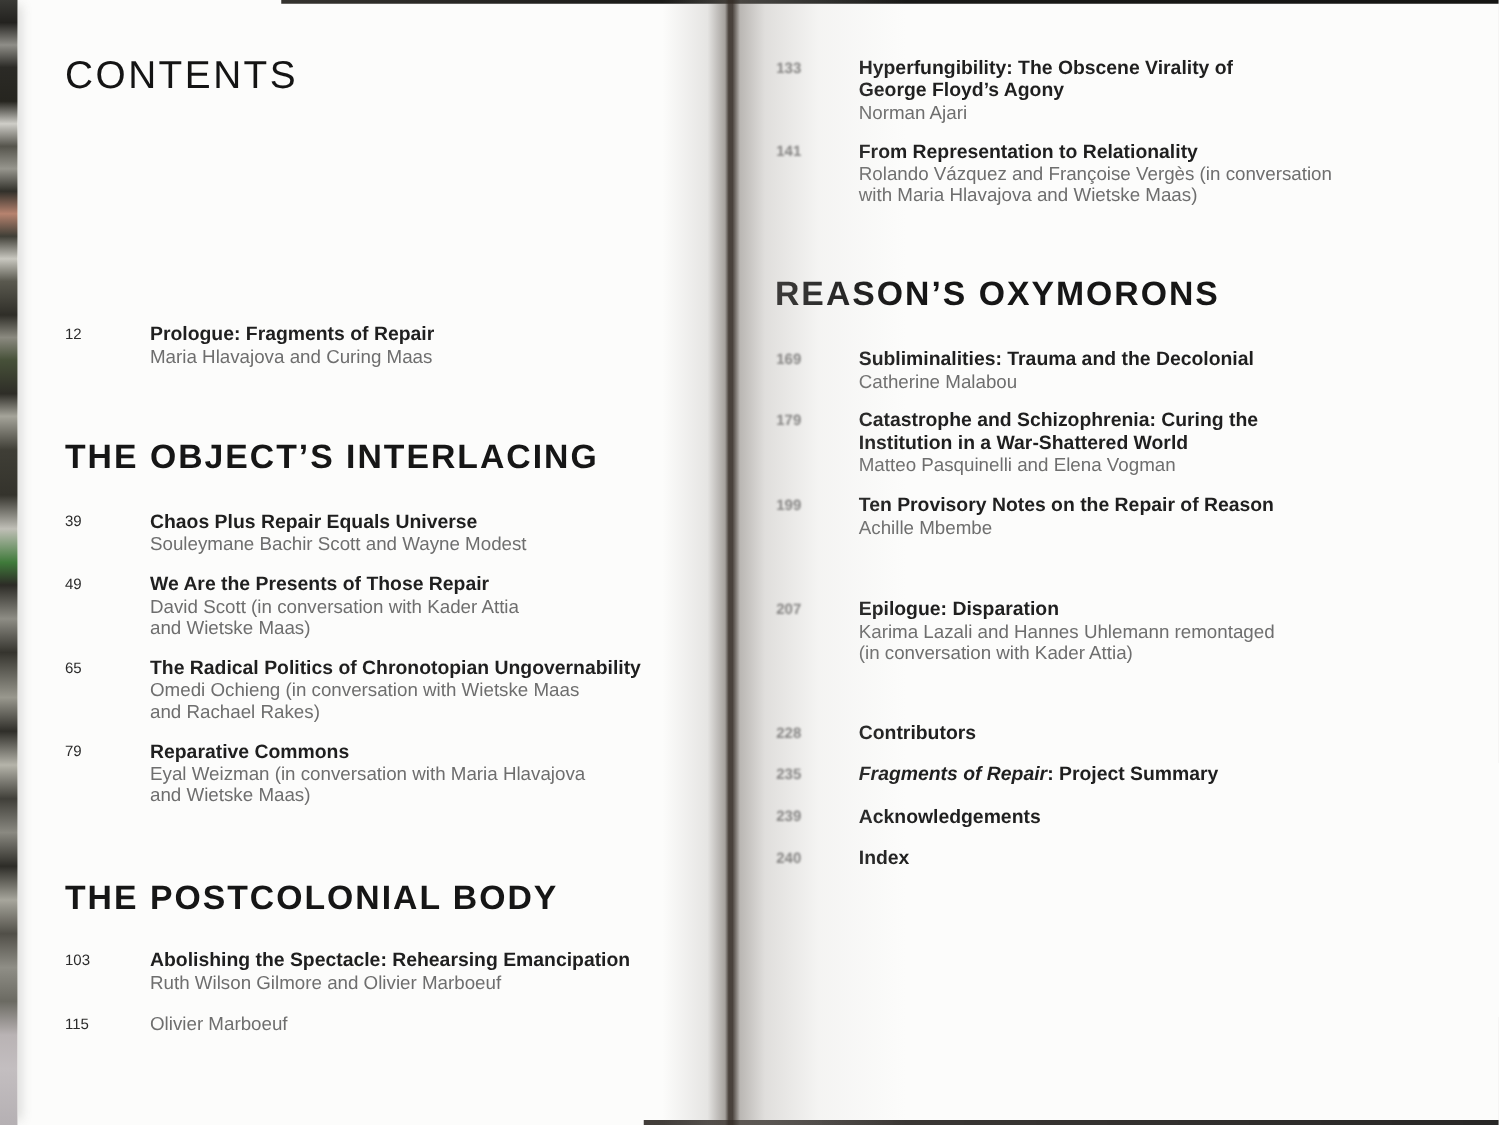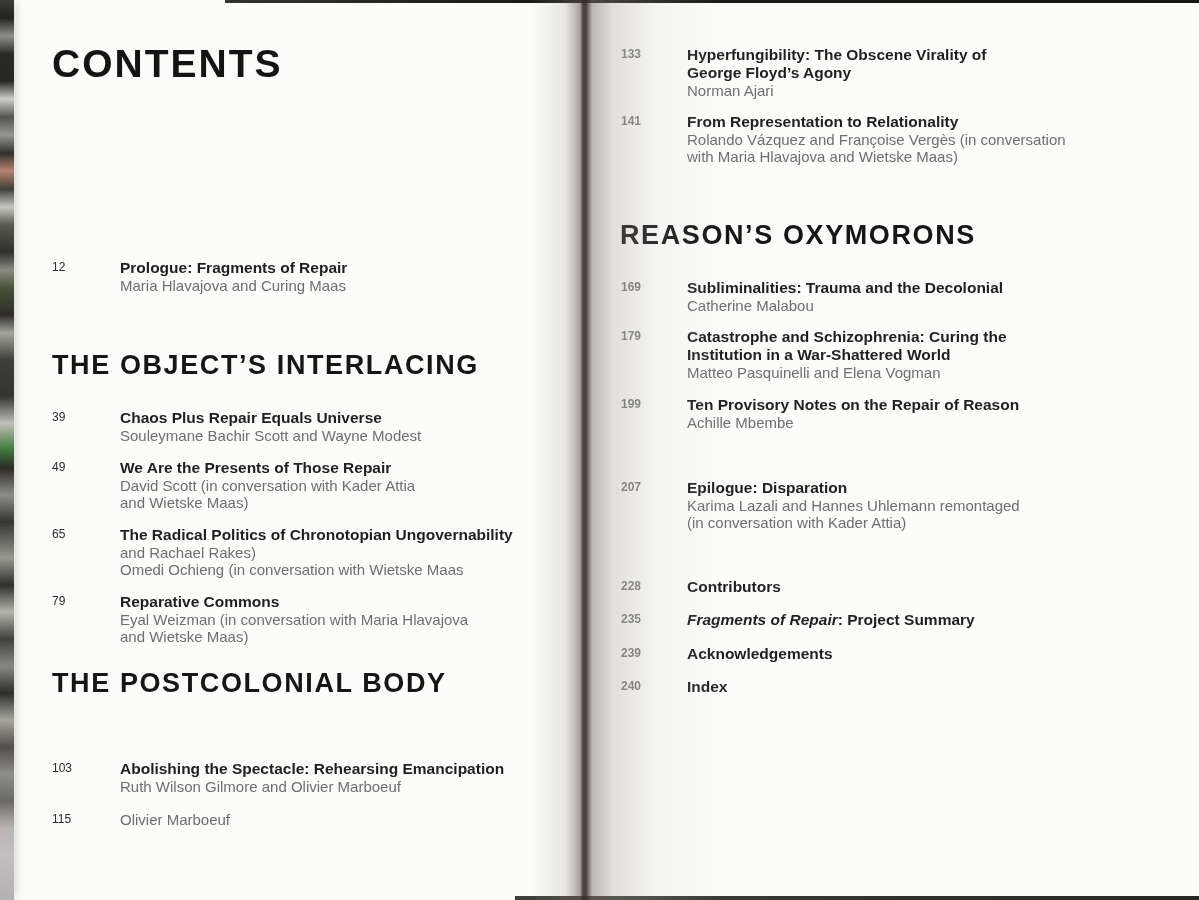--- a/index.html
+++ b/index.html
@@ -46,22 +46,22 @@
       rgba(95,88,82,0.55) 50px,
       rgba(58,50,44,0.92) 53px,
       rgba(58,50,44,0.92) 56px,
       rgba(120,114,108,0.5) 62px,
       rgba(158,153,148,0.3) 82px,
       rgba(198,195,192,0.14) 125px,
       rgba(255,255,255,0) 195px);
   }
   
   .page-title {
-    position:absolute; color:#141414; font-weight:700;
-    font-size:39px; letter-spacing:2px; white-space:nowrap;
+    position:absolute; color:#141414; font-weight:400;
+    font-size:31px; letter-spacing:2px; white-space:nowrap;
   }
   .sec {
     position:absolute; color:#161616; font-weight:700;
     font-size:27px; letter-spacing:1.6px; white-space:nowrap;
   }
   .row { position:absolute; display:flex; align-items:flex-start; }
   .num {
     flex:0 0 auto; font-size:12px; color:#2b2b2b; font-weight:400;
     padding-top:1px;
   }
@@ -115,35 +115,35 @@
         <div class="t">We Are the Presents of Those Repair</div>
         <div class="a">David Scott (in conversation with Kader Attia</div>
         <div class="a">and Wietske Maas)</div>
       </div>
     </div>
 
     <div class="row lp" style="left:52px; top:526px">
       <div class="num">65</div>
       <div class="txt">
         <div class="t">The Radical Politics of Chronotopian Ungovernability</div>
+        <div class="a">Omedi Ochieng (in conversation with Wietske Maas</div>
         <div class="a">and Rachael Rakes)</div>
-        <div class="a">Omedi Ochieng (in conversation with Wietske Maas</div>
       </div>
     </div>
 
     <div class="row lp" style="left:52px; top:593px">
       <div class="num">79</div>
       <div class="txt">
         <div class="t">Reparative Commons</div>
         <div class="a">Eyal Weizman (in conversation with Maria Hlavajova</div>
         <div class="a">and Wietske Maas)</div>
       </div>
     </div>
 
-    <div class="sec" style="left:52px; top:668px">THE POSTCOLONIAL BODY</div>
+    <div class="sec" style="left:52px; top:703px">THE POSTCOLONIAL BODY</div>
 
     <div class="row lp" style="left:52px; top:760px">
       <div class="num">103</div>
       <div class="txt">
         <div class="t">Abolishing the Spectacle: Rehearsing Emancipation</div>
         <div class="a">Ruth Wilson Gilmore and Olivier Marboeuf</div>
       </div>
     </div>
 
     <div class="row lp" style="left:52px; top:811px">

